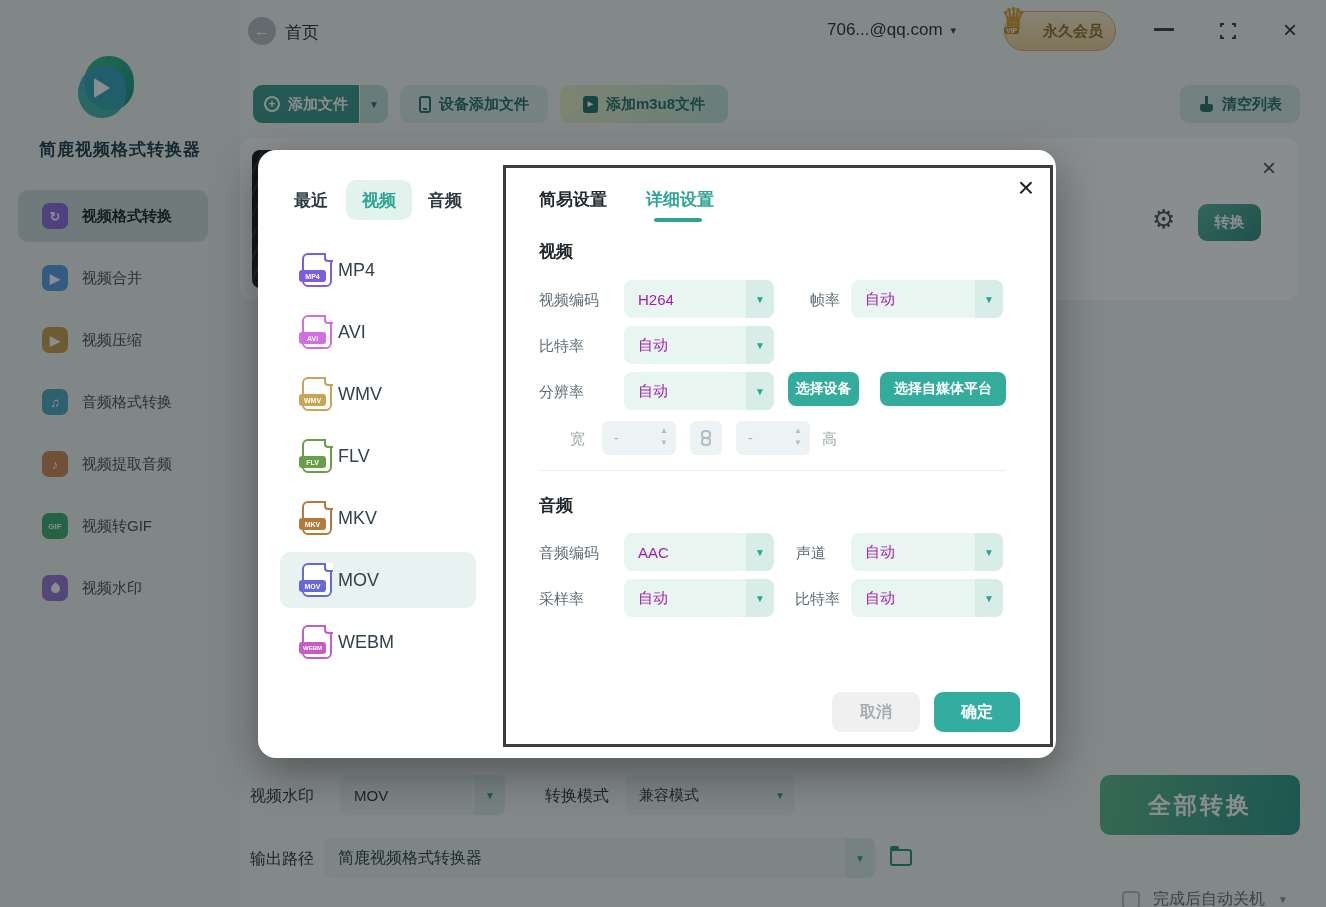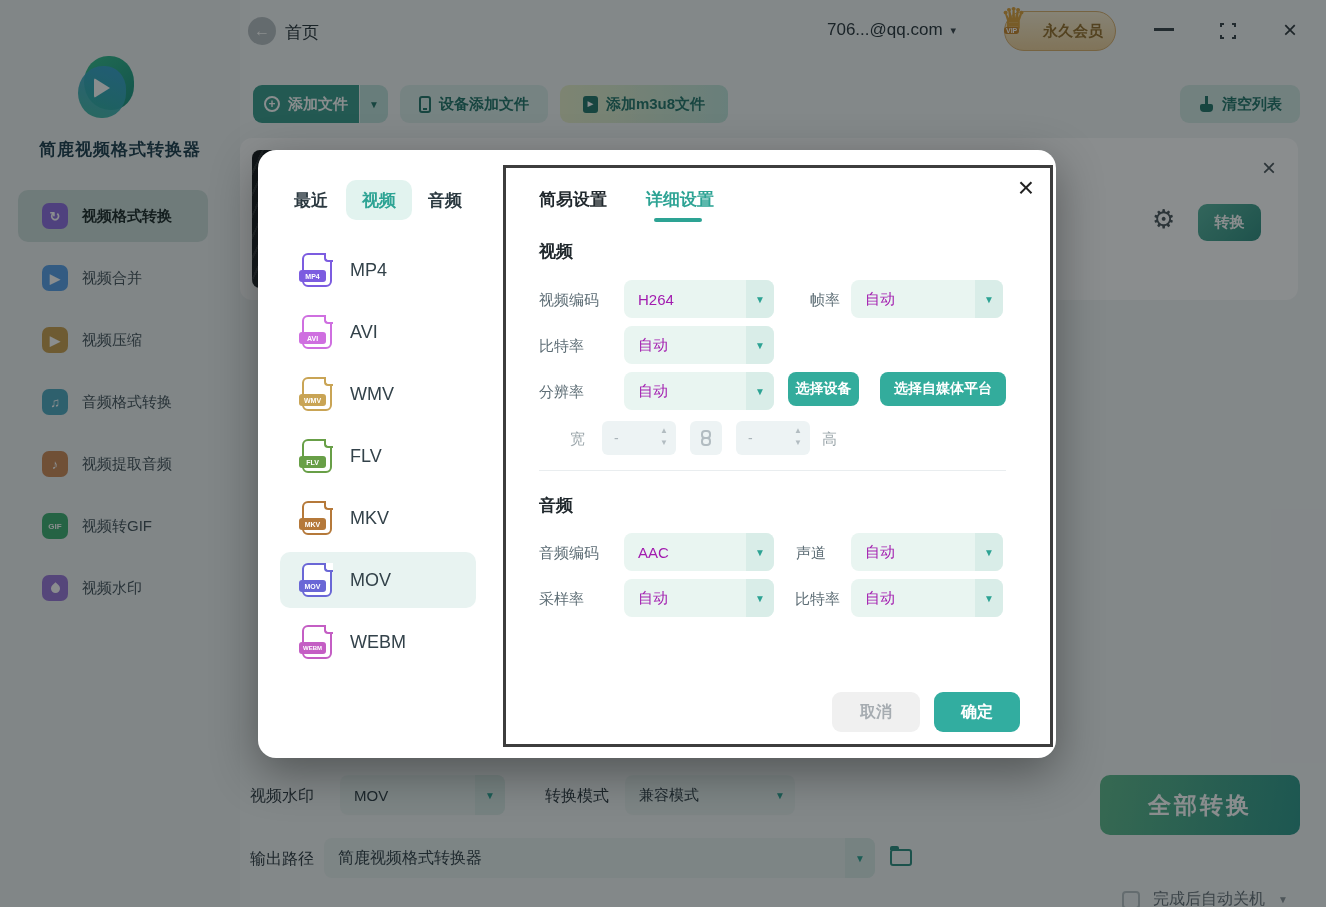--- a/index.html
+++ b/index.html
@@ -74,21 +74,21 @@
   .shutdown .box { width:18px; height:18px; border:2px solid #b6c0c4; border-radius:4px; background:#eef2f3; }
   .shutdown .sd-caret { font-size:10px; color:#8b959a; }
 
   
   #overlay { position:absolute; inset:0; background:rgba(10,16,18,.48); z-index:5; }
   #dialog { position:absolute; left:258px; top:150px; width:798px; height:608px; background:#fff; border-radius:18px; box-shadow:0 14px 46px rgba(0,0,0,.38); z-index:10; }
 
   
   .dtab { position:absolute; top:30px; height:40px; display:flex; align-items:center; font-size:17px; font-weight:bold; color:#2b3940; cursor:pointer;text-align:right; }
   .dtab.pill { background:#e2f3ef; border-radius:10px; color:#2da394; justify-content:center; }
-  .fmt-row { position:absolute; left:22px; width:196px; height:56px; border-radius:10px; display:flex; align-items:center; gap:18px; padding-left:22px; cursor:pointer; }
+  .fmt-row { position:absolute; left:22px; width:196px; height:56px; border-radius:10px; display:flex; align-items:center; gap:6px; padding-left:22px; cursor:pointer; }
   .fmt-row.selected { background:#e8f3f1; }
   .fmt-row .fname { font-size:18px; color:#33424a; }
   .ficon { position:relative; width:30px; height:34px; border:2.5px solid var(--c); border-radius:6px; flex:0 0 auto; background:#fff; }
   .ficon .fold { position:absolute; right:-2.5px; top:-2.5px; width:9px; height:9px; background:#fff; border-left:2.5px solid var(--c); border-bottom:2.5px solid var(--c); border-radius:0 0 0 4px; }
   .ficon .band { position:absolute; left:-5px; bottom:3px; min-width:27px; height:12px; background:var(--c); border-radius:3px; color:#fff; font-size:7px; font-weight:bold; display:flex; align-items:center; justify-content:center; padding:0 2px; letter-spacing:0; }
   .search-box { position:absolute; left:23px; top:537px; width:196px; height:46px; border:2px solid #d6e4e6; border-radius:10px; display:flex; align-items:center; gap:8px; padding:0 12px; }
   .mag-ic { position:relative; width:12px; height:12px; border:2px solid #9aa6ab; border-radius:50%; flex:0 0 auto; }
   .mag-ic:after { content:""; position:absolute; left:9px; top:9px; width:2px; height:6px; background:#9aa6ab; transform:rotate(-45deg); }
   .search-box input { border:none; outline:none; width:140px; font-size:17px; color:#33424a; font-family:"Liberation Sans",sans-serif; }
   .search-box input::placeholder { color:#a3afb4; }

